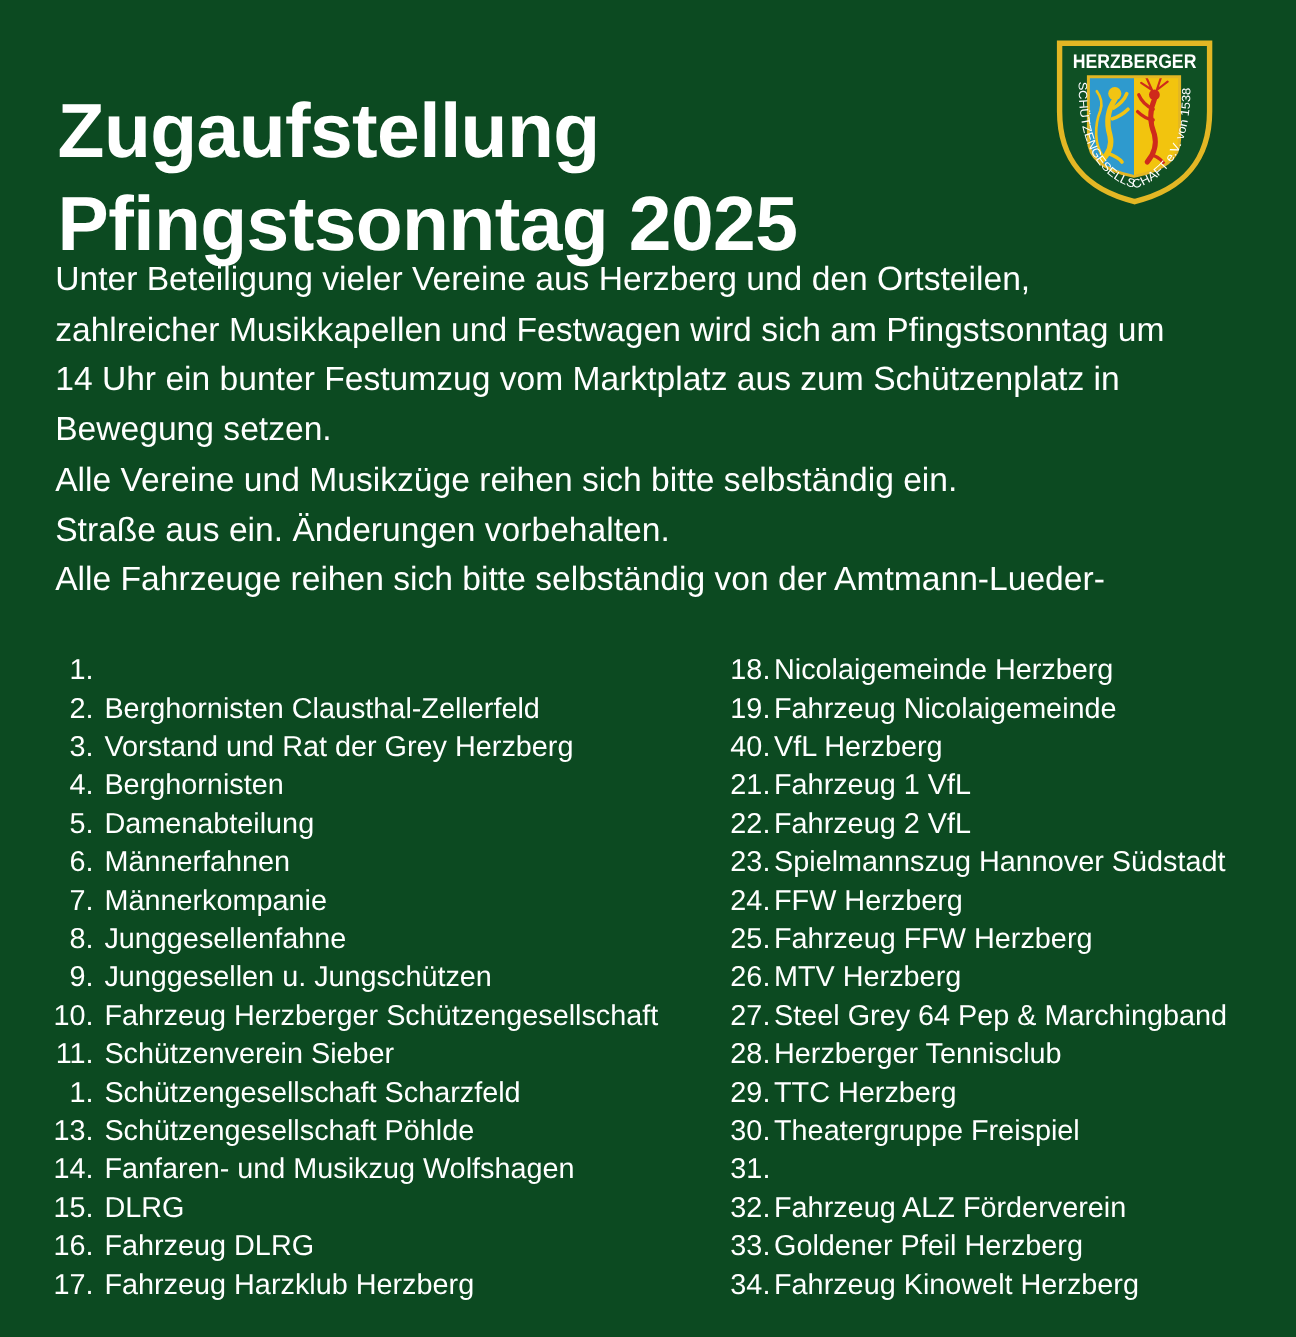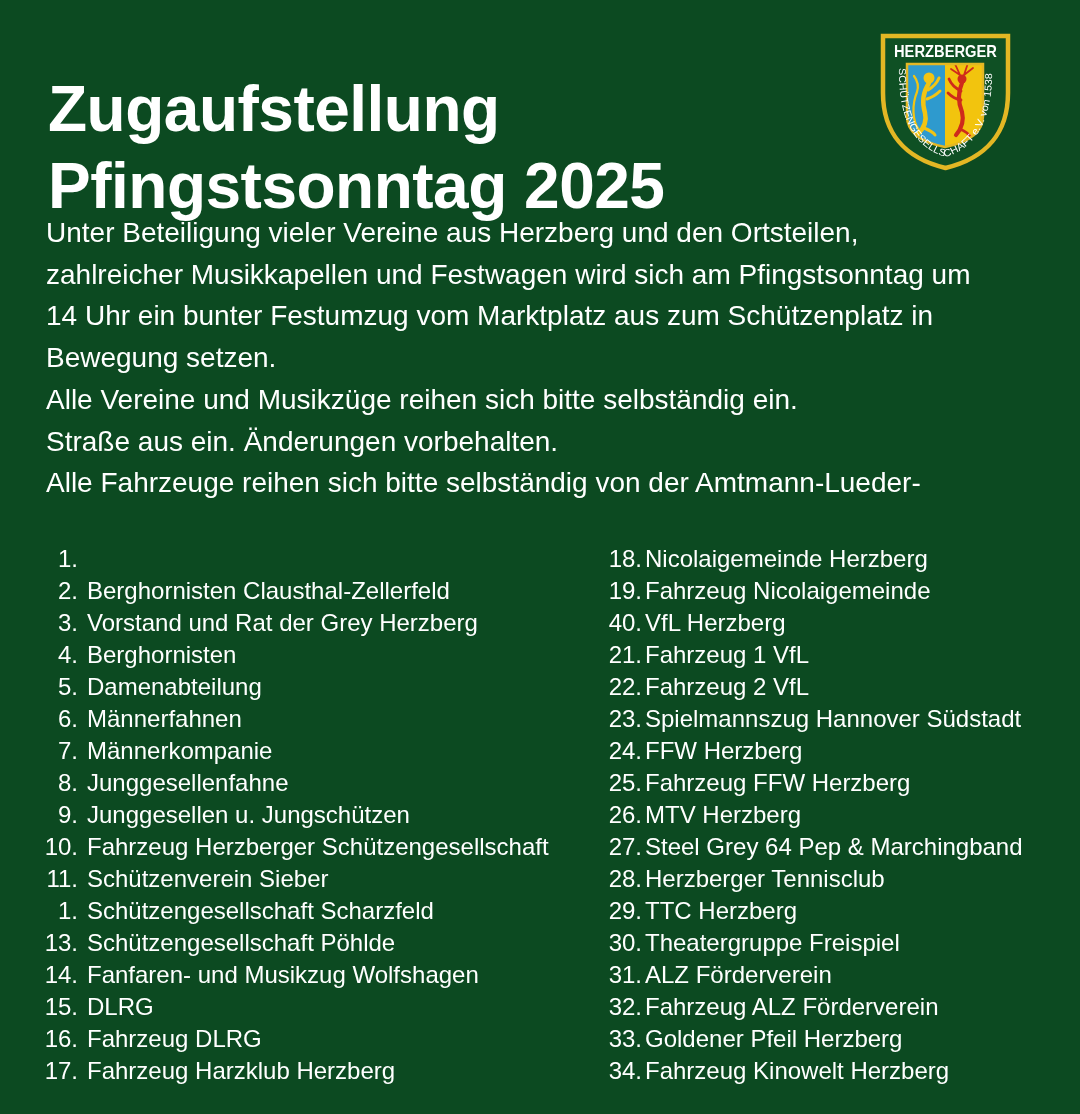--- a/index.html
+++ b/index.html
@@ -273,21 +273,20 @@
       <span class="list-label">TTC Herzberg</span>
     </div>
 
     <div class="list-row">
       <span class="list-num">30.</span>
       <span class="list-label">Theatergruppe Freispiel</span>
     </div>
 
     <div class="list-row">
       <span class="list-num">31.</span>
-      <span class="list-label">ALZ Förderverein</span>
     </div>
 
     <div class="list-row">
       <span class="list-num">32.</span>
       <span class="list-label">Fahrzeug ALZ Förderverein</span>
     </div>
 
     <div class="list-row">
       <span class="list-num">33.</span>
       <span class="list-label">Goldener Pfeil Herzberg</span>

